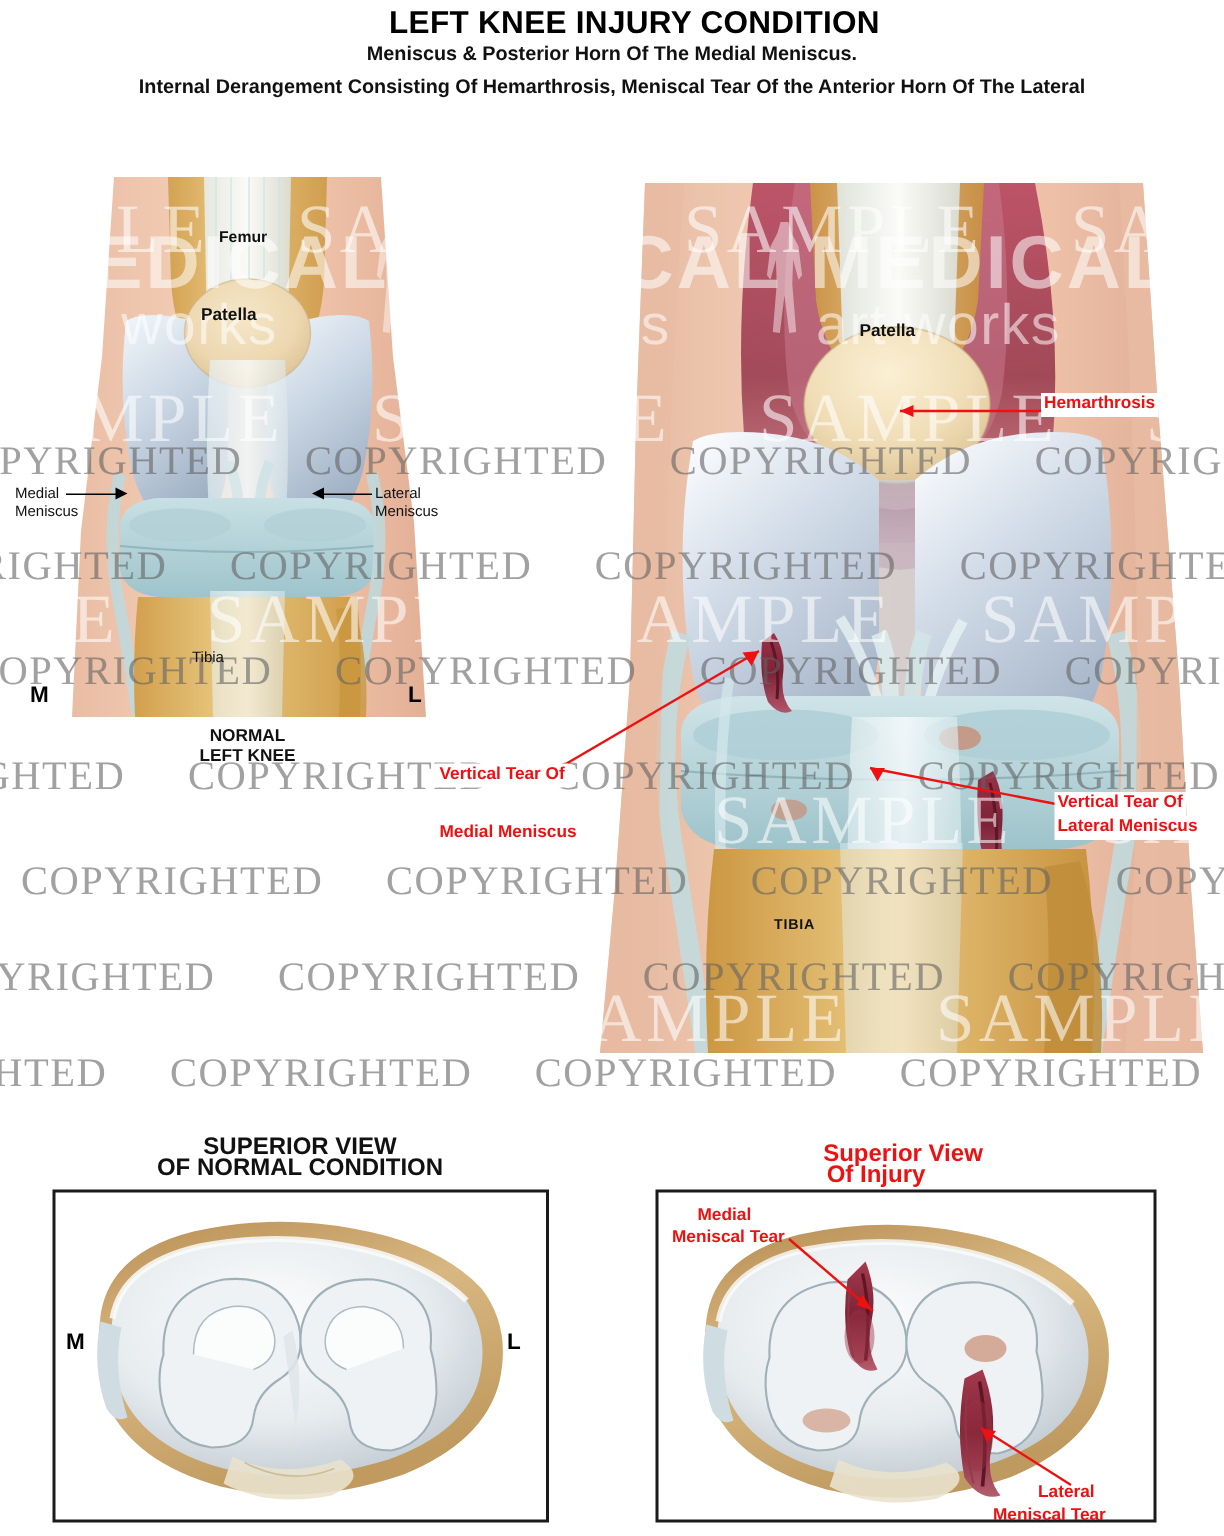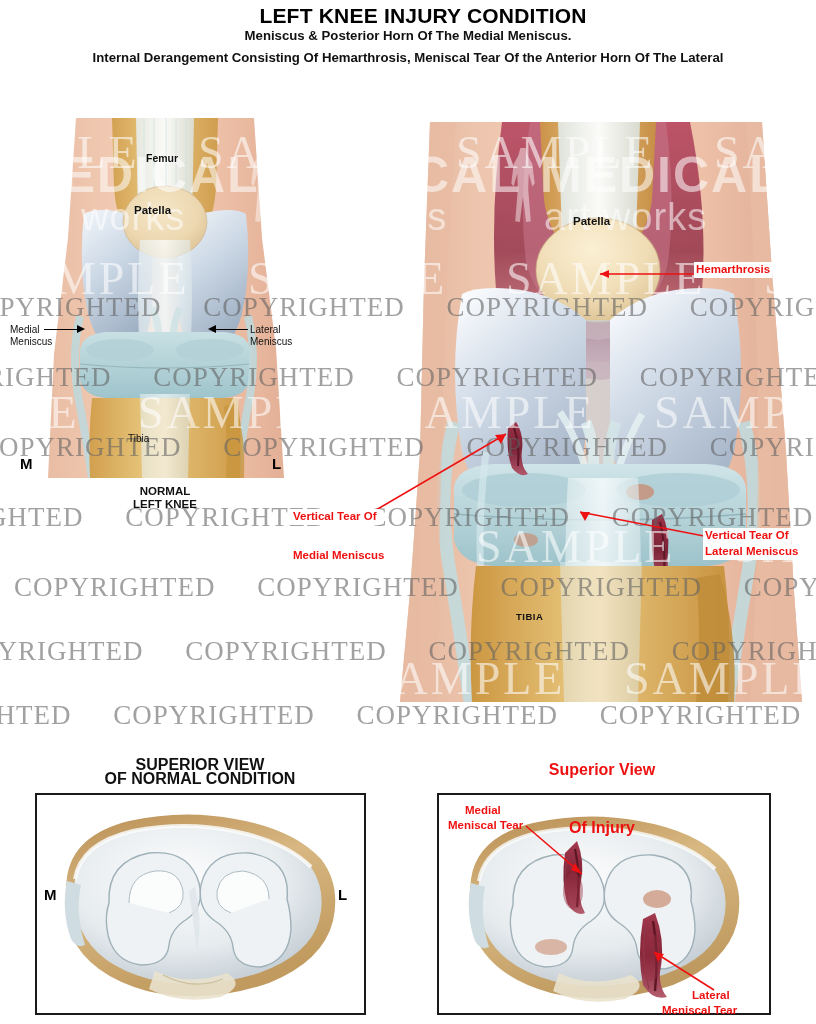--- a/index.html
+++ b/index.html
@@ -322,21 +322,21 @@
     <line x1="4" y1="4" x2="128" y2="28" stroke="#ee1111" stroke-width="1.6"></line>
     <polygon points="4,4 14,4 9,13" fill="#ee1111"></polygon>
   </svg>
 
   <div class="lbl lbl-blk" style="left:516px;top:611px;font-size:9.5px;letter-spacing:.5px;">TIBIA</div>
 
   <div class="sect-title black" style="left:60px;top:755px;width:280px;">SUPERIOR VIEW</div>
   <div class="sect-title black" style="left:60px;top:769px;width:280px;">OF NORMAL CONDITION</div>
 
   <div class="sect-title red" style="left:470px;top:760px;width:264px;">Superior View</div>
-  <div class="sect-title red" style="left:470px;top:774px;width:264px;margin-top:44px;">Of Injury</div>
+  <div class="sect-title red" style="left:452px;top:774px;width:264px;">Of Injury</div>
 
   <div class="panel" id="panel-normal">
     <svg width="323" height="214" viewBox="0 0 323 214">
       <defs>
         <linearGradient id="rimN" x1="0" y1="0" x2=".4" y2="1">
           <stop offset="0" stop-color="#b98f54"></stop>
           <stop offset=".45" stop-color="#d8b782"></stop>
           <stop offset="1" stop-color="#c09a5e"></stop>
         </linearGradient>
         <radialGradient id="platN" cx=".42" cy=".34" r=".78">

